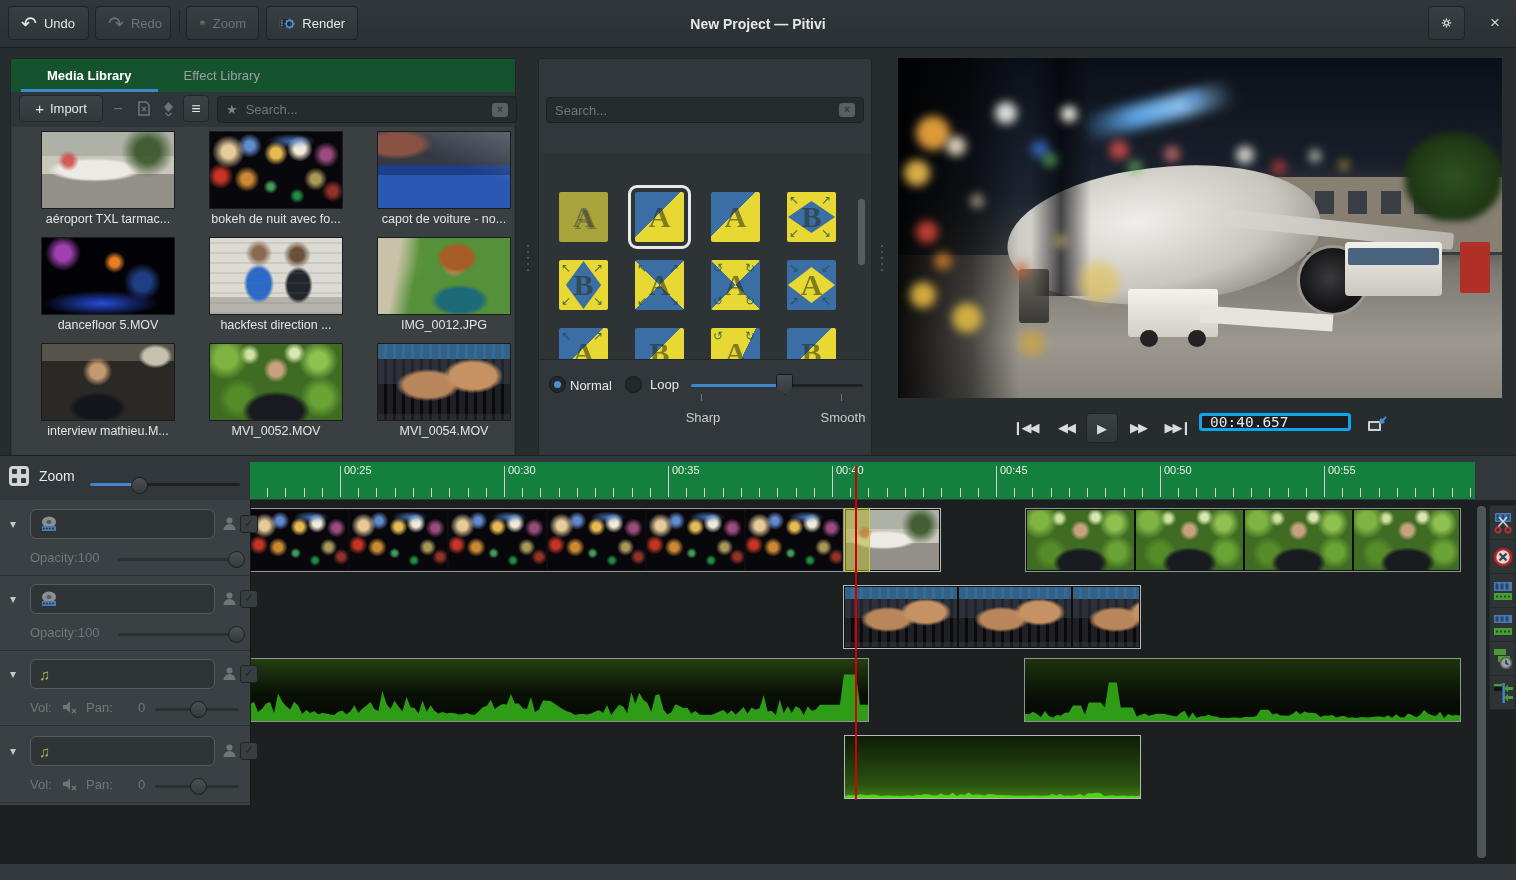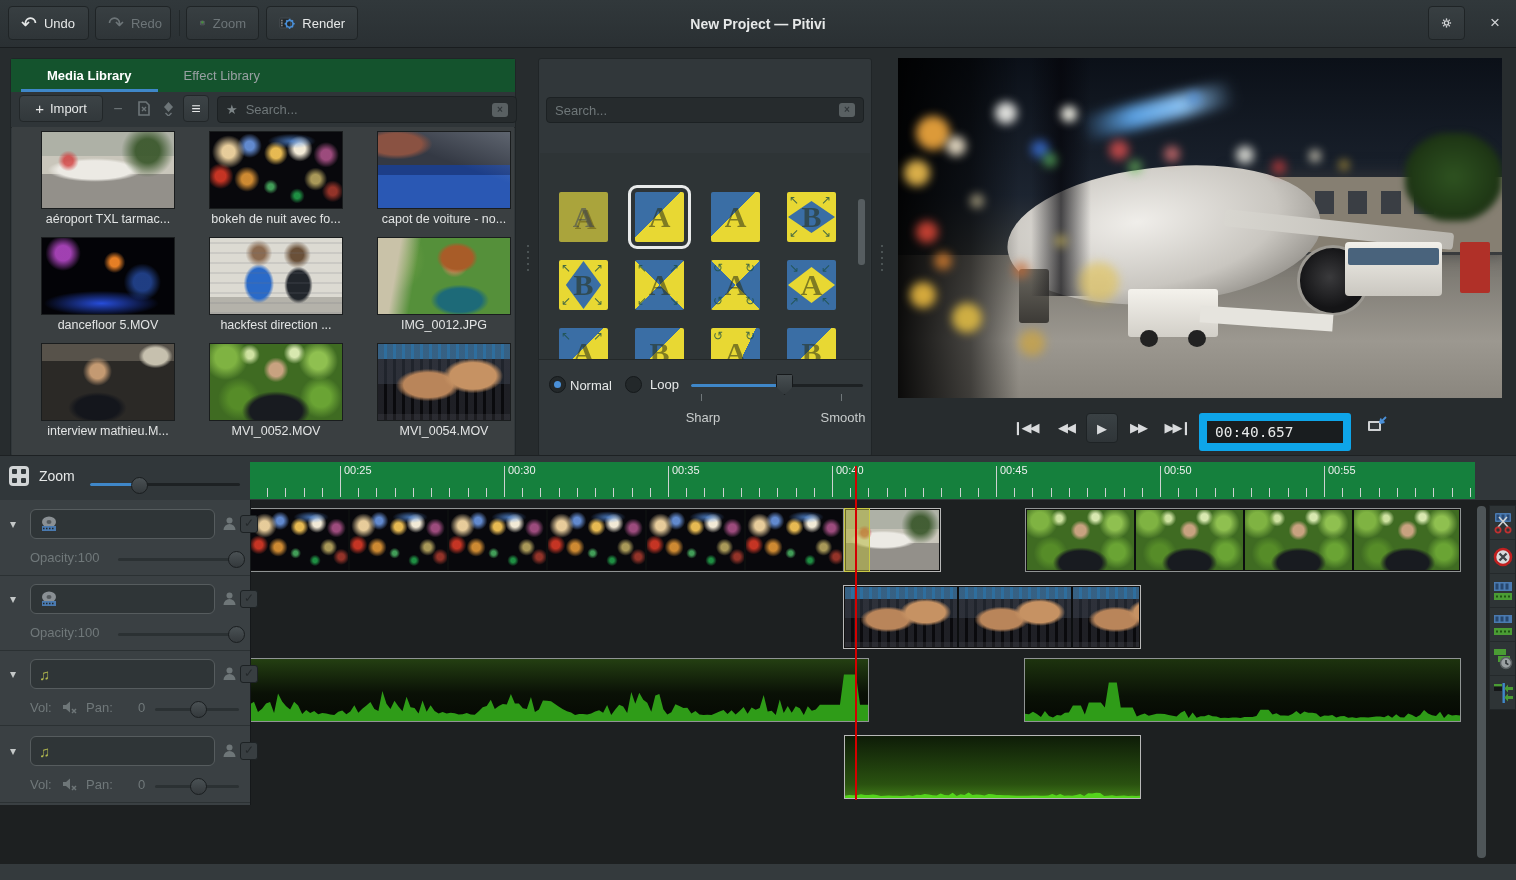--- a/index.html
+++ b/index.html
@@ -125,22 +125,22 @@
                 border:1px solid #16191b;clip-path:polygon(8% 0,92% 0,100% 12%,100% 60%,50% 100%,0 60%,0 12%);}
   .round-handle{position:absolute;width:15px;height:15px;border-radius:50%;
                 background:linear-gradient(#4a5154,#34393c);border:1px solid #1a1e20;}
   .mark{position:absolute;width:1px;height:7px;background:#70777a;}
   
   #viewer-art{position:absolute;left:898px;top:58px;width:604px;height:340px;background:#0a0d12;overflow:hidden;}
   .bk{position:absolute;border-radius:50%;filter:blur(5px);}
   .pb-btn{position:absolute;top:413px;height:28px;display:flex;align-items:center;justify-content:center;
           color:#d8dadc;font-size:13px;letter-spacing:-2px;}
   #play-btn{background:linear-gradient(#3a4144,#2f3538);border:1px solid #1e2325;border-radius:4px;}
-  #timecode{position:absolute;left:1199px;top:413px;width:152px;height:38px;background:#191d1f;
-            border:8px solid #0ea5e9;border-radius:3px;display:flex;align-items:center;padding-left:8px;
+  #timecode{position:absolute;left:1199px;top:413px;width:152px;height:18px;background:#191d1f;
+            border:3px solid #0ea5e9;border-radius:3px;display:flex;align-items:center;padding-left:8px;
             font-family:"DejaVu Sans Mono",monospace;font-size:14.5px;color:#e8eaea;box-sizing:border-box;}
   
   #tl-toolbar{position:absolute;left:0;top:455px;width:1516px;height:45px;background:#31373a;
               border-top:1px solid #1d2123;}
   #ruler{position:absolute;left:250px;top:462px;width:1225px;height:37px;background:#15803d;overflow:hidden;}
   .tick{position:absolute;background:#cdd1d1;width:1px;}
   .tick-label{position:absolute;top:2px;font-size:11px;color:#eceeee;}
   #tracks{position:absolute;left:0;top:500px;width:1516px;height:364px;background:#1d2021;overflow:hidden;}
   #lheaders{position:absolute;left:0;top:0;width:250px;height:305px;background:#3a4043;
             border-right:1px solid #15181a;}

